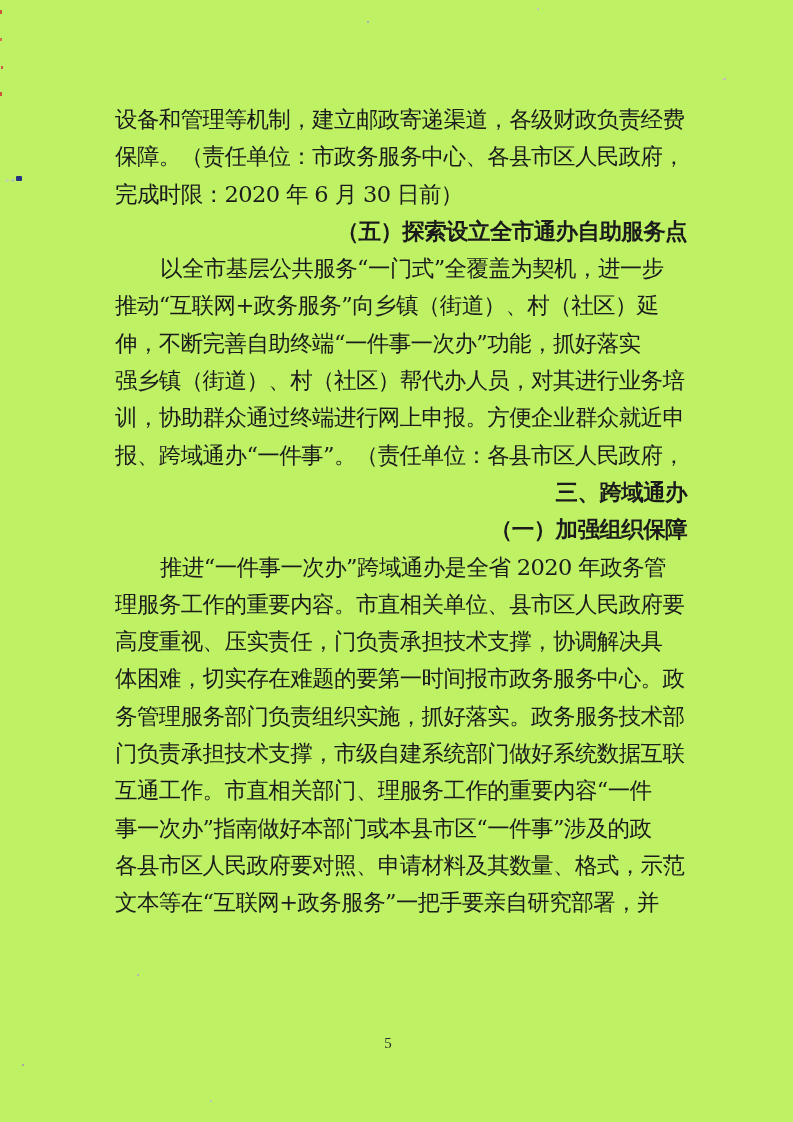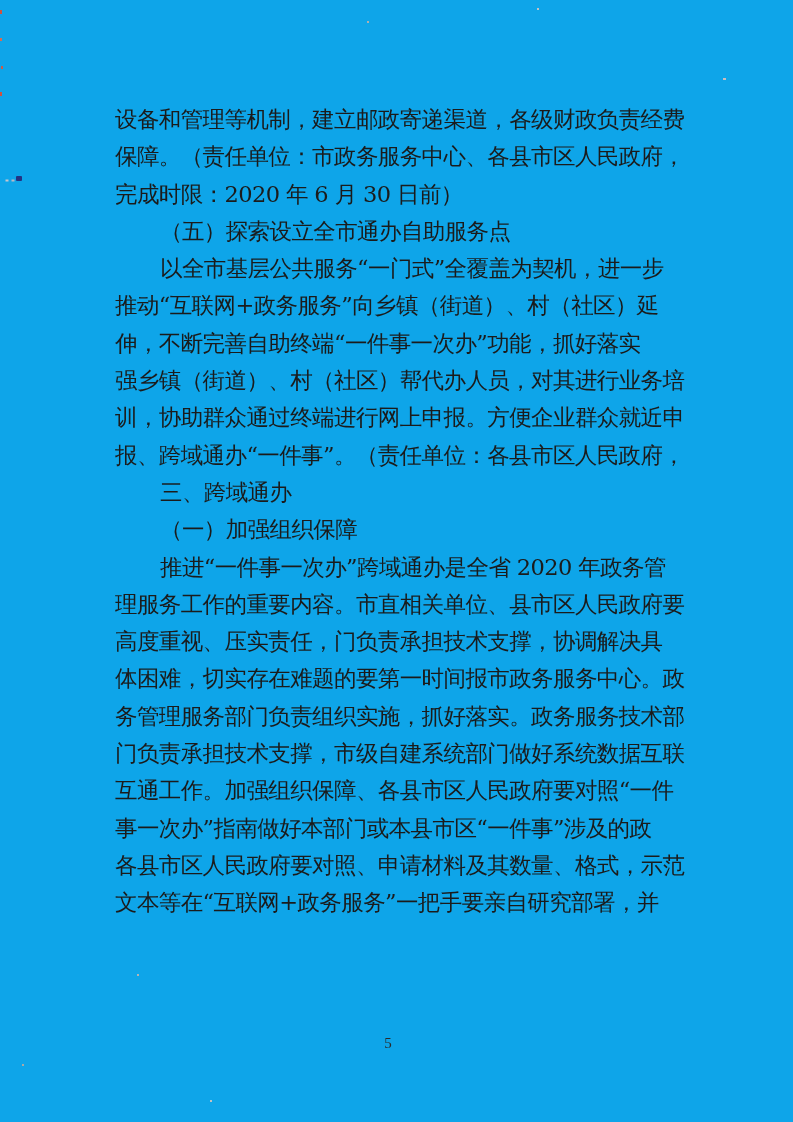--- a/index.html
+++ b/index.html
@@ -1,38 +1,38 @@
 <!DOCTYPE html>
 <html><head>
 <meta charset="utf-8">
 <style>
   html, body { margin: 0; padding: 0; background: #ffffff; }
   .page {
     position: relative;
     width: 793px;
     height: 1122px;
-    background: #0ea5e9;
+    background: #bef264;
     overflow: hidden;
     font-family: "DejaVu Serif", "Liberation Serif", serif;
     color: #1b1b1b;
   }
   .text-block {
     position: absolute;
     left: 115px;
     top: 101px;
     width: 572px;
   }
   .line {
     font-size: 22.5px;
     line-height: 37.3px;
     height: 37.3px;
     white-space: nowrap;
     letter-spacing: -0.6px;
   }
-  .line.bold { font-weight: normal; }
+  .line.bold { font-weight: bold; text-align: right; }
   .line.indent { padding-left: 45px; }
   .page-number {
     position: absolute;
     left: 378px;
     top: 1035px;
     width: 20px;
     text-align: center;
     font-size: 15px;
     color: #2a2a2a;
     font-family: "Liberation Serif", serif;
@@ -68,21 +68,21 @@
     <div class="line">训，协助群众通过终端进行网上申报。方便企业群众就近申</div>
     <div class="line">报、跨域通办“一件事”。（责任单位：各县市区人民政府，</div>
     <div class="line bold indent">三、跨域通办</div>
     <div class="line bold indent">（一）加强组织保障</div>
     <div class="line indent">推进“一件事一次办”跨域通办是全省 2020 年政务管</div>
     <div class="line">理服务工作的重要内容。市直相关单位、县市区人民政府要</div>
     <div class="line">高度重视、压实责任，门负责承担技术支撑，协调解决具</div>
     <div class="line">体困难，切实存在难题的要第一时间报市政务服务中心。政</div>
     <div class="line">务管理服务部门负责组织实施，抓好落实。政务服务技术部</div>
     <div class="line">门负责承担技术支撑，市级自建系统部门做好系统数据互联</div>
-    <div class="line">互通工作。加强组织保障、各县市区人民政府要对照“一件</div>
+    <div class="line">互通工作。市直相关部门、理服务工作的重要内容“一件</div>
     <div class="line">事一次办”指南做好本部门或本县市区“一件事”涉及的政</div>
     <div class="line">各县市区人民政府要对照、申请材料及其数量、格式，示范</div>
     <div class="line">文本等在“互联网+政务服务”一把手要亲自研究部署，并</div>
   </div>
 
   <div class="page-number">5</div>
 
   <div class="speck speck-ink"></div>
   <div class="speck speck-red1"></div>
   <div class="speck speck-red2"></div>

